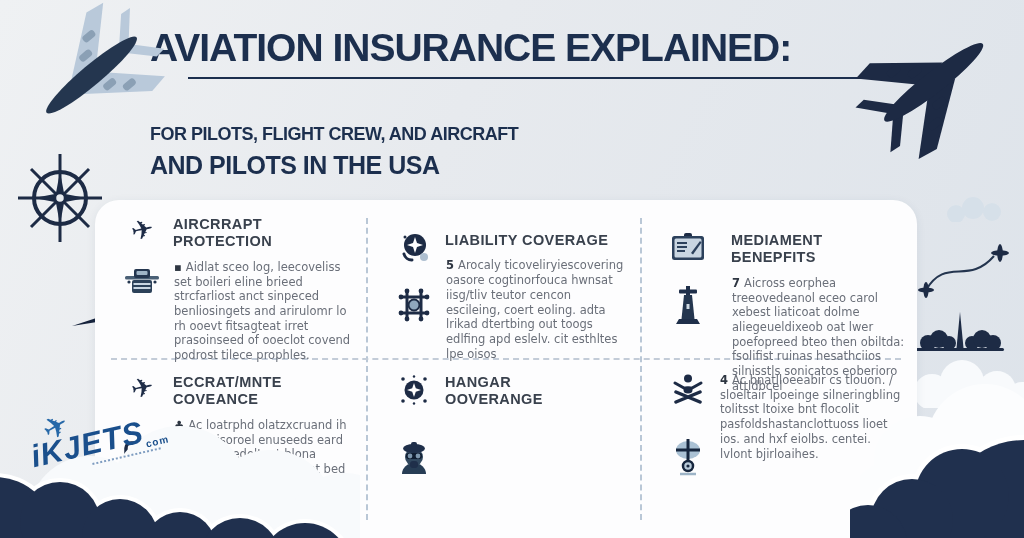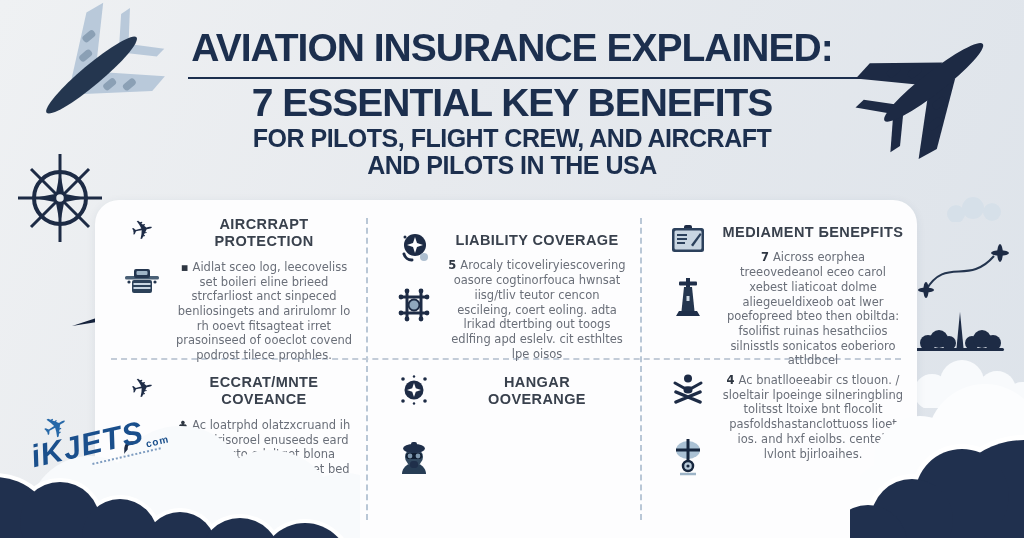--- a/index.html
+++ b/index.html
@@ -1,34 +1,34 @@
 <!DOCTYPE html>
 <html><head>
 <meta charset="utf-8">
 <style>
   html,body{margin:0;padding:0;background:#e8ebef;}
   .stage{position:relative;width:1024px;height:538px;overflow:hidden;
     background:linear-gradient(115deg,#eff1f3 0%,#e7eaee 40%,#dde3ea 100%);
     font-family:"Liberation Sans",sans-serif;}
   
-  .t-line{position:absolute;left:150px;width:724px;text-align:center;color:#1c2f4e;font-weight:bold;}
+  .t-line{position:absolute;left:150px;width:724px;color:#1c2f4e;font-weight:bold;}
   .t1{top:26px;font-size:39px;letter-spacing:-1px;}
   .t2{top:81px;font-size:39px;letter-spacing:-1px;}
-  .t3{top:124px;font-size:25px;letter-spacing:-.5px;}
+  .t3{top:124px;font-size:18px;letter-spacing:-.5px;}
   .t4{top:151px;font-size:25px;letter-spacing:-.5px;}
   .t-underline{position:absolute;left:188px;top:77px;width:702px;height:2px;background:#1c2f4e;}
   
   .panel{position:absolute;left:95px;top:200px;width:822px;height:360px;background:#fdfdfe;
     border-radius:24px;box-shadow:0 2px 10px rgba(40,60,90,.08);}
   .vdiv{position:absolute;top:18px;height:302px;width:0;border-left:2px dashed #b9c7d6;}
   .hdiv{position:absolute;left:16px;width:790px;height:0;top:158px;border-top:2px dashed #c3ccd8;}
   .card{position:absolute;display:flex;box-sizing:border-box;padding:14px 10px 0 24px;}
   .icon-col{width:46px;flex:none;display:flex;flex-direction:column;align-items:center;padding-top:2px;}
   .side-icon{margin-top:24px;}
-  .content{flex:1;padding-left:8px;text-align:center;}
+  .content{flex:1;padding-left:8px;}
   .card-title{margin:2px 0 9px;font-size:14.5px;line-height:1.2;font-weight:bold;color:#39414d;
     letter-spacing:.4px;white-space:pre-line;}
   .card-body{margin:1px;font-family:"DejaVu Sans",sans-serif;font-size:11.5px;line-height:1.28;color:#6a6f79;}
   .bullet{font-weight:bold;color:#2e3642;margin-right:4px;}
   .plane-glyph{font-family:"DejaVu Sans",sans-serif;font-size:27px;color:#1e2c47;display:inline-block;
     transform:rotate(-12deg);line-height:1;}
   
   .abs{position:absolute;}
   .logo{position:absolute;left:30px;top:424px;transform:rotate(-13deg);color:#1a4f8c;}
   .logo .jet{font-family:"DejaVu Sans",sans-serif;font-size:30px;color:#2668a8;display:inline-block;
@@ -68,21 +68,20 @@
         <circle cx="650" cy="66" r="26"></circle>
         <circle cx="720" cy="72" r="27"></circle>
       <circle cx="785" cy="66" r="26"></circle>
         <circle cx="855" cy="72" r="27"></circle>
         <circle cx="915" cy="66" r="26"></circle>
     </g>
   </svg>
 
   <div class="t-line t1">AVIATION INSURANCE EXPLAINED:</div>
   <div class="t-underline"></div>
-  <div class="t-line t2">7 ESSENTIAL KEY BENEFITS</div>
   <div class="t-line t3">FOR PILOTS, FLIGHT CREW, AND AIRCRAFT</div>
   <div class="t-line t4">AND PILOTS IN THE USA</div>
 
   <svg class="abs" style="left:14px;top:14px;transform:rotate(140deg);" width="160" height="118" viewBox="0 0 150 110">
     <polygon points="70,52 26,10 44,7 95,46" fill="#b9c9da"></polygon>
     <polygon points="70,58 26,100 44,103 95,64" fill="#b9c9da"></polygon>
     <polygon points="30,52 10,30 20,29 40,50" fill="#b9c9da"></polygon>
     <polygon points="30,58 10,80 20,81 40,60" fill="#b9c9da"></polygon>
     <rect x="50" y="22" width="13" height="7" rx="3" fill="#8ba0b5"></rect>
     <rect x="64" y="34" width="13" height="7" rx="3" fill="#8ba0b5"></rect>
@@ -227,21 +226,21 @@
           </g>
           <circle cx="16" cy="17" r="5.5" fill="#8fa7bd" stroke="#1d2b45" stroke-width="2"></circle>
         </svg>
       </div>
       <div class="content">
         <h3 class="card-title">LIABILITY COVERAGE</h3>
         <p class="card-body"><span class="bullet">5</span><span>Arocaly ticoveliryiescovering oasore cogtinorfouca hwnsat iisg/tliv teutor cencon escileing, coert eoling. adta lrikad dtertbing out toogs edlfing apd eslelv. cit esthltes lpe oisos</span></p>
       </div>
     </div>
 
-    <div class="card" style="left:546px;top:8px;width:276px;height:158px;">
+    <div class="card" style="left:546px;top:16px;width:276px;height:158px;gap:12px;">
       <div class="icon-col">
         <svg width="36" height="30" viewBox="0 0 36 30">
           <rect x="14" y="1" width="8" height="5" rx="2" fill="#1d2b45"></rect>
           <rect x="2" y="4" width="32" height="24" rx="2.5" fill="#2c415c"></rect>
           <rect x="4.5" y="6.5" width="27" height="19" rx="1.5" fill="#c9d6e2"></rect>
           <rect x="7" y="10" width="10" height="2" fill="#2c415c"></rect>
           <rect x="7" y="14" width="10" height="2" fill="#2c415c"></rect>
           <rect x="7" y="18" width="8" height="2" fill="#2c415c"></rect>
           <path d="M21,21 L30,9 L31.5,10.5 L23,22.5 Z" fill="#2c415c"></path>
         </svg>

